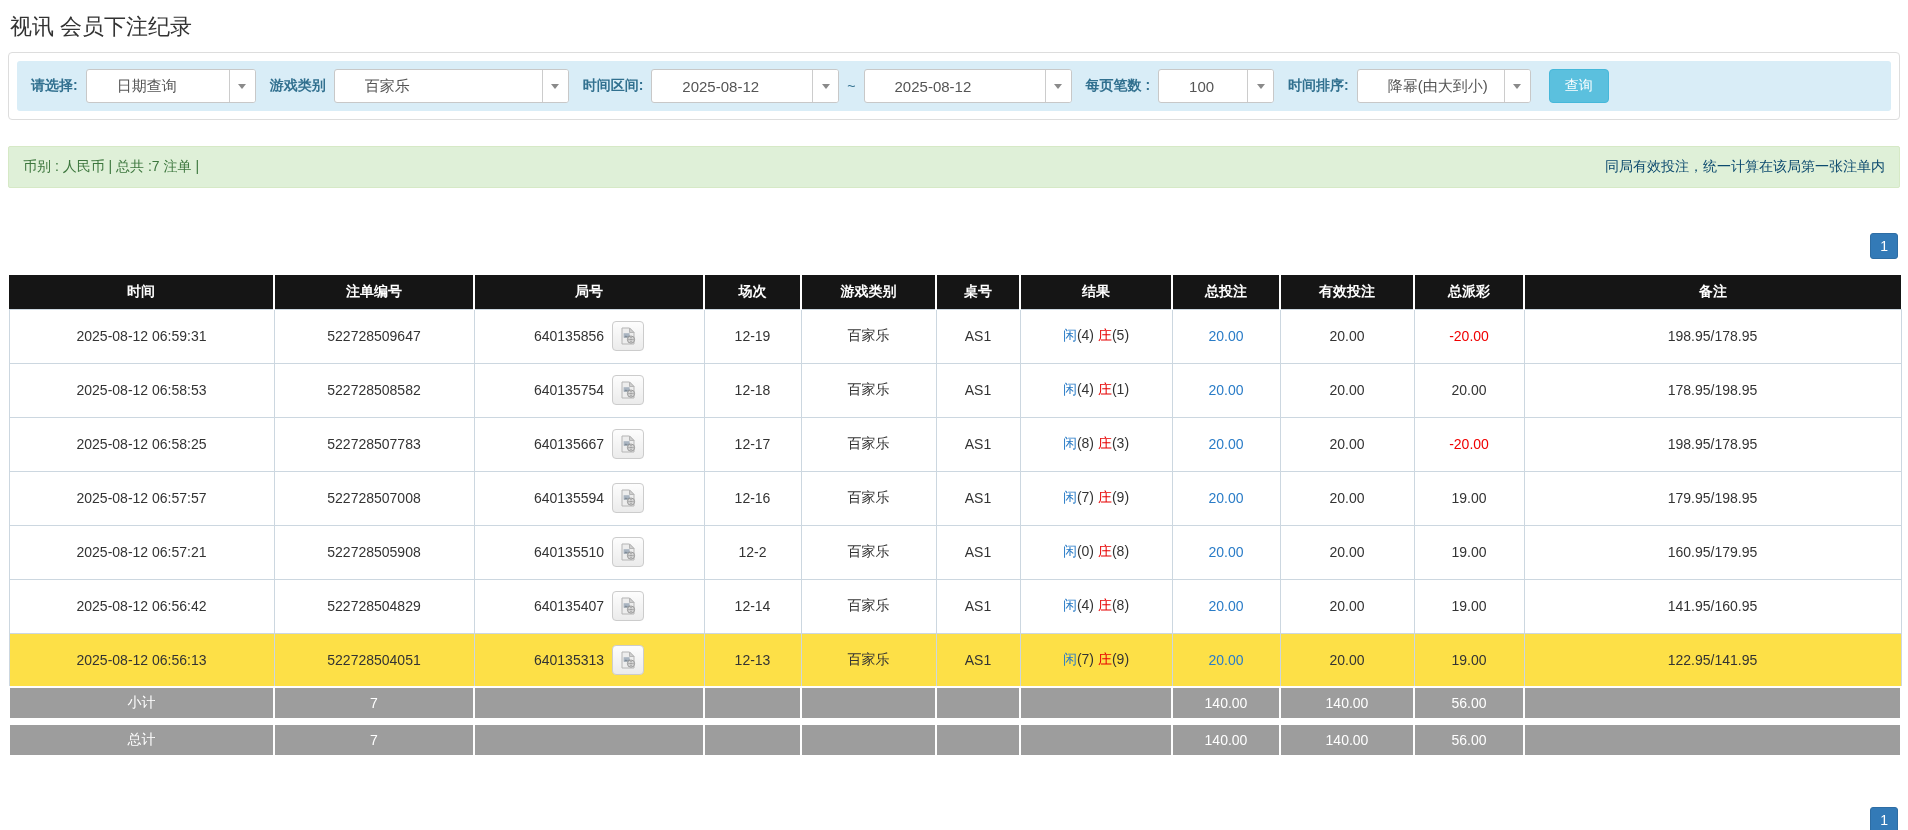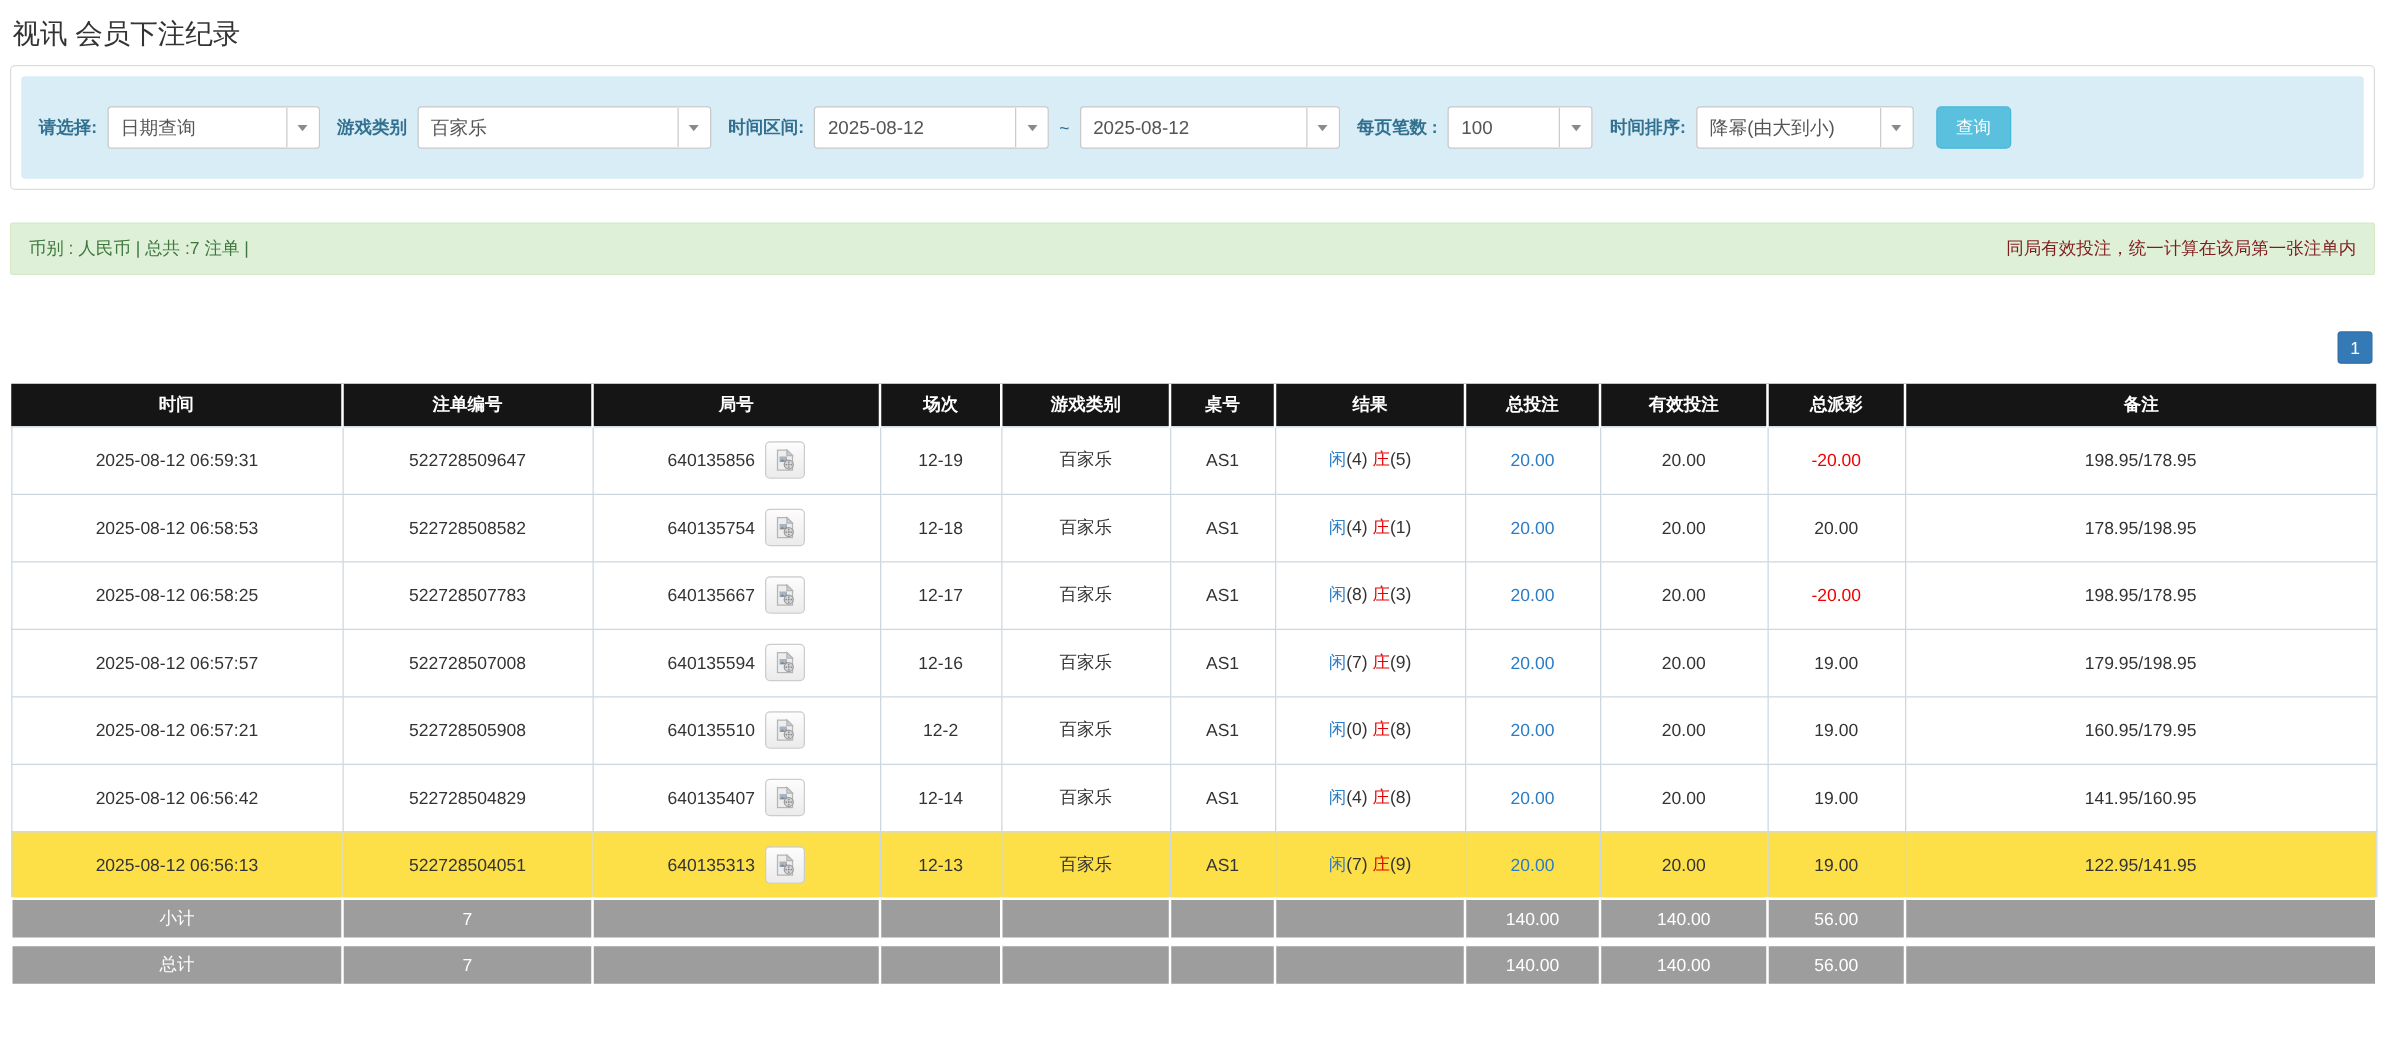--- a/index.html
+++ b/index.html
@@ -4,41 +4,41 @@
 <style>
   * { box-sizing: border-box; margin: 0; padding: 0; }
   html,body { width: 1908px; height: 830px; background:#fff;
     font-family:"Liberation Sans","DejaVu Sans",sans-serif; color:#333; }
   body { padding: 0 8px; }
 
   .page-title { font-size:22px; font-weight:400; color:#333; padding:12px 0 10px 2px; }
 
   
   .filter-panel { border:1px solid #ddd; border-radius:4px; background:#fff; padding:8px; }
-  .filter-bar { background:#d9edf7; border-radius:3px; padding:24px 12px;
+  .filter-bar { background:#d9edf7; border-radius:3px; padding:8px 12px;
     display:flex; align-items:center; gap:8px; }
   .f-label { color:#31708f; font-weight:bold; font-size:14px; white-space:nowrap; margin-left:6px; }
   .f-label:first-child { margin-left:2px; }
   .combo { display:flex; align-items:stretch; background:#fff; border:1px solid #c8c8c8;
     border-radius:3px; height:34px; overflow:hidden; cursor:pointer; }
-  .combo .val { display:flex; align-items:center; padding:0 10px; font-size:15px; color:#555; flex:1; }
+  .combo .val { display:flex; align-items:center; padding:0 10px; font-size:15px; color:#555; flex:1;margin-left:20px; }
   .combo .caret-box { width:26px; border-left:1px solid #ccc; display:flex; align-items:center;
     justify-content:center; background:#fff; }
   .caret { width:0; height:0; border-left:4px solid transparent; border-right:4px solid transparent;
     border-top:5px solid #8a8a8a; }
   .w1{width:170px} .w2{width:235px} .w3{width:188px} .w4{width:208px} .w5{width:116px} .w6{width:174px}
   .tilde { color:#31708f; font-size:14px; }
   .search-btn { margin-left:10px; background:#5bc0de; border:1px solid #46b8da; color:#fff;
     font-size:14px; padding:7px 15px; border-radius:4px; cursor:pointer; }
 
   
   .alert-bar { margin-top:26px; background:#dff0d8; border:1px solid #d6e9c6; border-radius:2px;
     padding:11px 14px; display:flex; justify-content:space-between; align-items:center; font-size:14px; }
   .alert-left { color:#3c763d; }
-  .alert-right { color:#7f1d1d;text-align:center; }
+  .alert-right { color:#0c4a6e;text-align:center; }
 
   
   .pager { text-align:right; }
   .pager-top { margin:45px 2px 16px 0; }
   .pager-bottom { margin:50px 2px 0 0; }
   .page-btn { display:inline-block; background:#337ab7; border:1px solid #2e6da4; color:#fff;
     font-size:14px; padding:4px 9px; border-radius:3px; cursor:pointer; }
 
   
   table { width:100%; border-collapse:collapse; table-layout:fixed; font-size:14px; }

